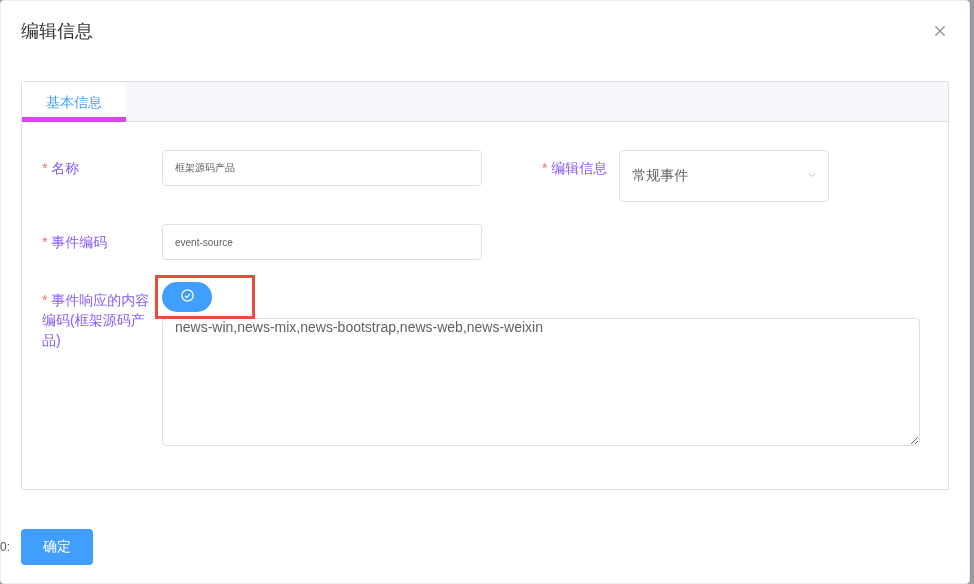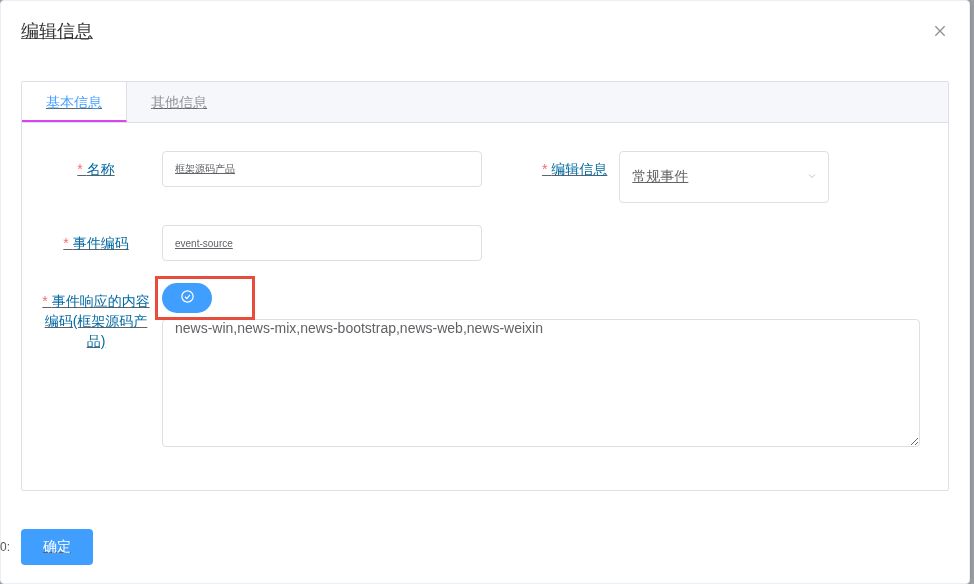--- a/index.html
+++ b/index.html
@@ -15,21 +15,20 @@
     }
     .dialog {
       background: #fff;
       width: 970px;
       height: 584px;
       border-radius: 4px;
       display: flex;
       flex-direction: column;
       box-shadow: 0 0 10px rgba(0,0,0,0.2);
       border: 1px solid #ebeef5;
-      text-decoration: underline;
     }
     .dialog-header {
       padding: 18px 20px 18px 20px;
       display: flex;
       justify-content: space-between;
       align-items: center;
     }
     .dialog-title {
       font-size: 18px;
       color: #303133;
@@ -65,43 +64,43 @@
       height: 40px;
       line-height: 40px;
       cursor: pointer;
       color: #909399;
       border-right: 1px solid #dcdfe6;
     }
     .tab.active {
       background: #fff;
       color: #409eff;
       margin-bottom: -1px;
-      border-bottom: 2px solid #d946ef;
+      border-bottom: 5px solid #d946ef;
     }
     .tab:last-child { border-right: none; }
     .tab-pane {
       padding: 28px 20px 40px 20px;
     }
     .form-row {
       display: flex;
       gap: 60px;
       margin-bottom: 22px;
     }
     .form-item {
       display: flex;
       align-items: flex-start;
     }
     .form-item.grow { flex: 1; }
     .label {
       width: 120px;
-      text-align: center;
+      text-align: left;
       padding-right: 12px;
       padding-top: 8px;
       line-height: 20px;
-      color: #0369a1;
+      color: #8b5cf6;
     }
     .required::before {
       content: "* ";
       color: #f56c6c;
     }
     .input {
       height: 36px;
       width: 320px;
       border: 1px solid #dcdfe6;
       border-radius: 4px;
@@ -210,21 +209,20 @@
         <line x1="5" y1="5" x2="19" y2="19"></line>
           <line x1="19" y1="5" x2="5" y2="19"></line>
       </svg>
     </div>
   </div>
 
   <div class="dialog-body">
     <div class="tabs-wrapper">
       <div class="tab-bar">
         <div class="tab active">基本信息</div>
-        <div class="tab">其他信息</div>
       </div>
 
       <div class="tab-pane">
 
         <div class="form-row">
           <div class="form-item">
             <div class="label required">名称</div>
             <input class="input" type="text" value="框架源码产品" style="">
           </div>
           <div class="form-item">

